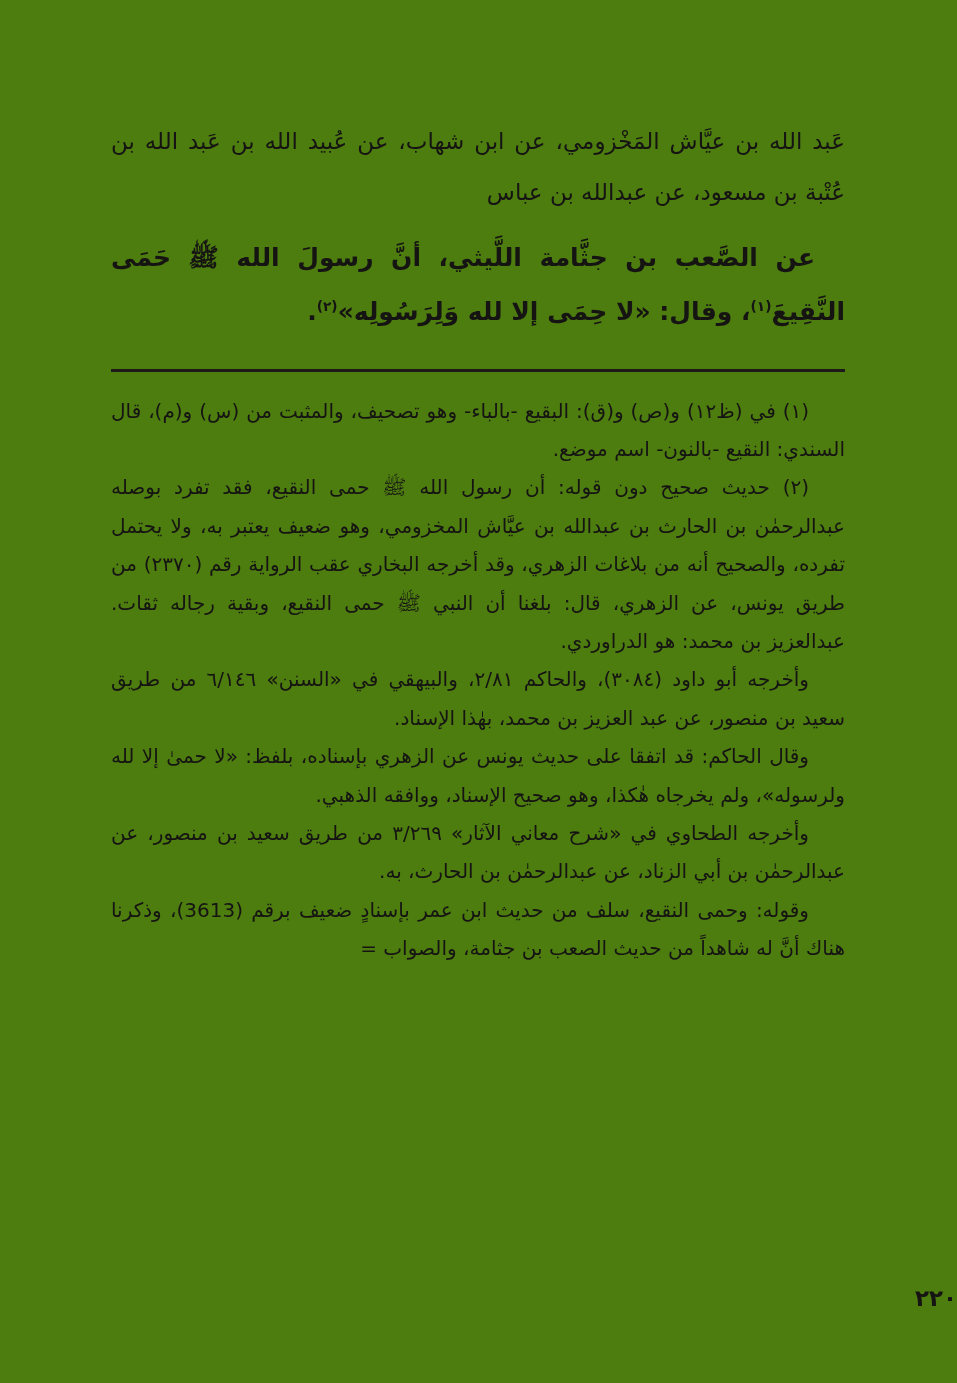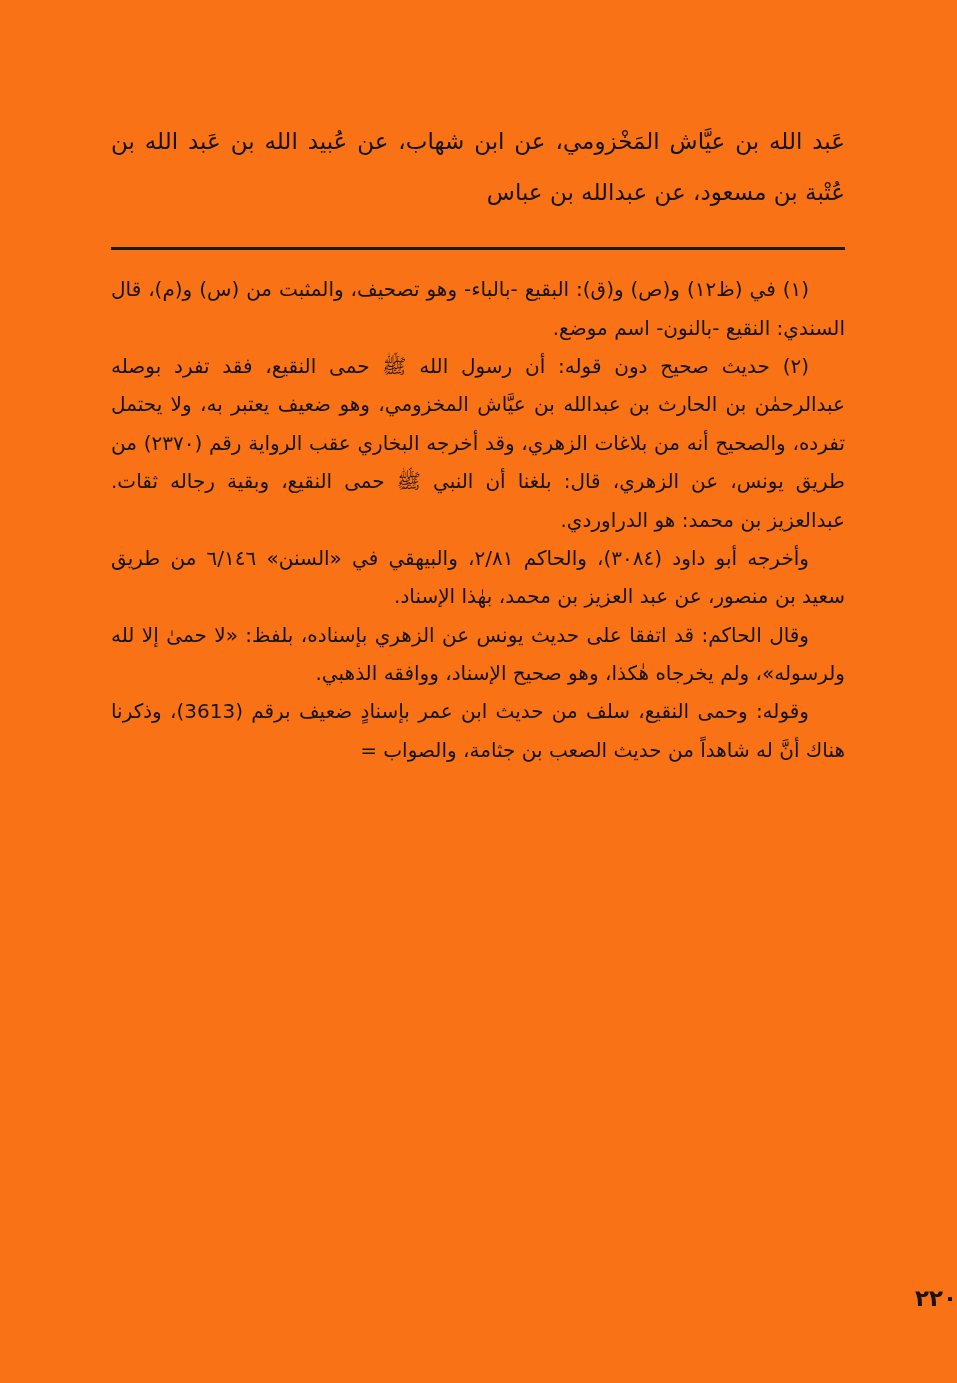--- a/index.html
+++ b/index.html
@@ -6,21 +6,21 @@
   html, body { background: #e8e6e2; }
   body {
     width: 957px;
     margin: 0 auto;
     font-family: "DejaVu Sans", sans-serif;
   }
   .page {
     position: relative;
     width: 957px;
     height: 1383px;
-    background: #f97316;
+    background: #4d7c0f;
     color: #151413;
     overflow: hidden;
     direction: rtl;
   }
   .text-block {
     position: absolute;
     top: 116px;
     right: 112px;
     width: 734px;
     direction: rtl;
@@ -71,26 +71,28 @@
   }
 </style>
 </head>
 <body>
 
 <div class="page">
   <div class="text-block">
 
     <p class="isnad">عَبد الله بن عيَّاش المَخْزومي، عن ابن شهاب، عن عُبيد الله بن عَبد الله بن عُتْبة بن مسعود، عن عبدالله بن عباس</p>
 
+    <p class="hadith"><span>عن الصَّعب بن جثَّامة اللَّيثي، أنَّ رسولَ الله ﷺ حَمَى النَّقِيعَ</span><sup class="fn-marker">(١)</sup><span>، وقال: «لا حِمَى إلا لله وَلِرَسُولِه»</span><sup class="fn-marker">(٢)</sup><span>.</span></p>
 
     <div class="footnote-rule"></div>
 
     <div class="footnotes">
       <p>(١) في (ظ١٢) و(ص) و(ق): البقيع -بالباء- وهو تصحيف، والمثبت من (س) و(م)، قال السندي: النقيع -بالنون- اسم موضع.</p>
       <p>(٢) حديث صحيح دون قوله: أن رسول الله ﷺ حمى النقيع، فقد تفرد بوصله عبدالرحمٰن بن الحارث بن عبدالله بن عيَّاش المخزومي، وهو ضعيف يعتبر به، ولا يحتمل تفرده، والصحيح أنه من بلاغات الزهري، وقد أخرجه البخاري عقب الرواية رقم (٢٣٧٠) من طريق يونس، عن الزهري، قال: بلغنا أن النبي ﷺ حمى النقيع، وبقية رجاله ثقات. عبدالعزيز بن محمد: هو الدراوردي.</p>
       <p>وأخرجه أبو داود (٣٠٨٤)، والحاكم ٢/٨١، والبيهقي في «السنن» ٦/١٤٦ من طريق سعيد بن منصور، عن عبد العزيز بن محمد، بهٰذا الإسناد.</p>
       <p>وقال الحاكم: قد اتفقا على حديث يونس عن الزهري بإسناده، بلفظ: «لا حمىٰ إلا لله ولرسوله»، ولم يخرجاه هٰكذا، وهو صحيح الإسناد، ووافقه الذهبي.</p>
+      <p>وأخرجه الطحاوي في «شرح معاني الآثار» ٣/٢٦٩ من طريق سعيد بن منصور، عن عبدالرحمٰن بن أبي الزناد، عن عبدالرحمٰن بن الحارث، به.</p>
       <p>وقوله: وحمى النقيع، سلف من حديث ابن عمر بإسنادٍ ضعيف برقم (3613)، وذكرنا هناك أنَّ له شاهداً من حديث الصعب بن جثامة، والصواب =</p>
     </div>
   </div>
 
   <div class="page-number">٢٢٠</div>
 </div>
 
 </body></html>

